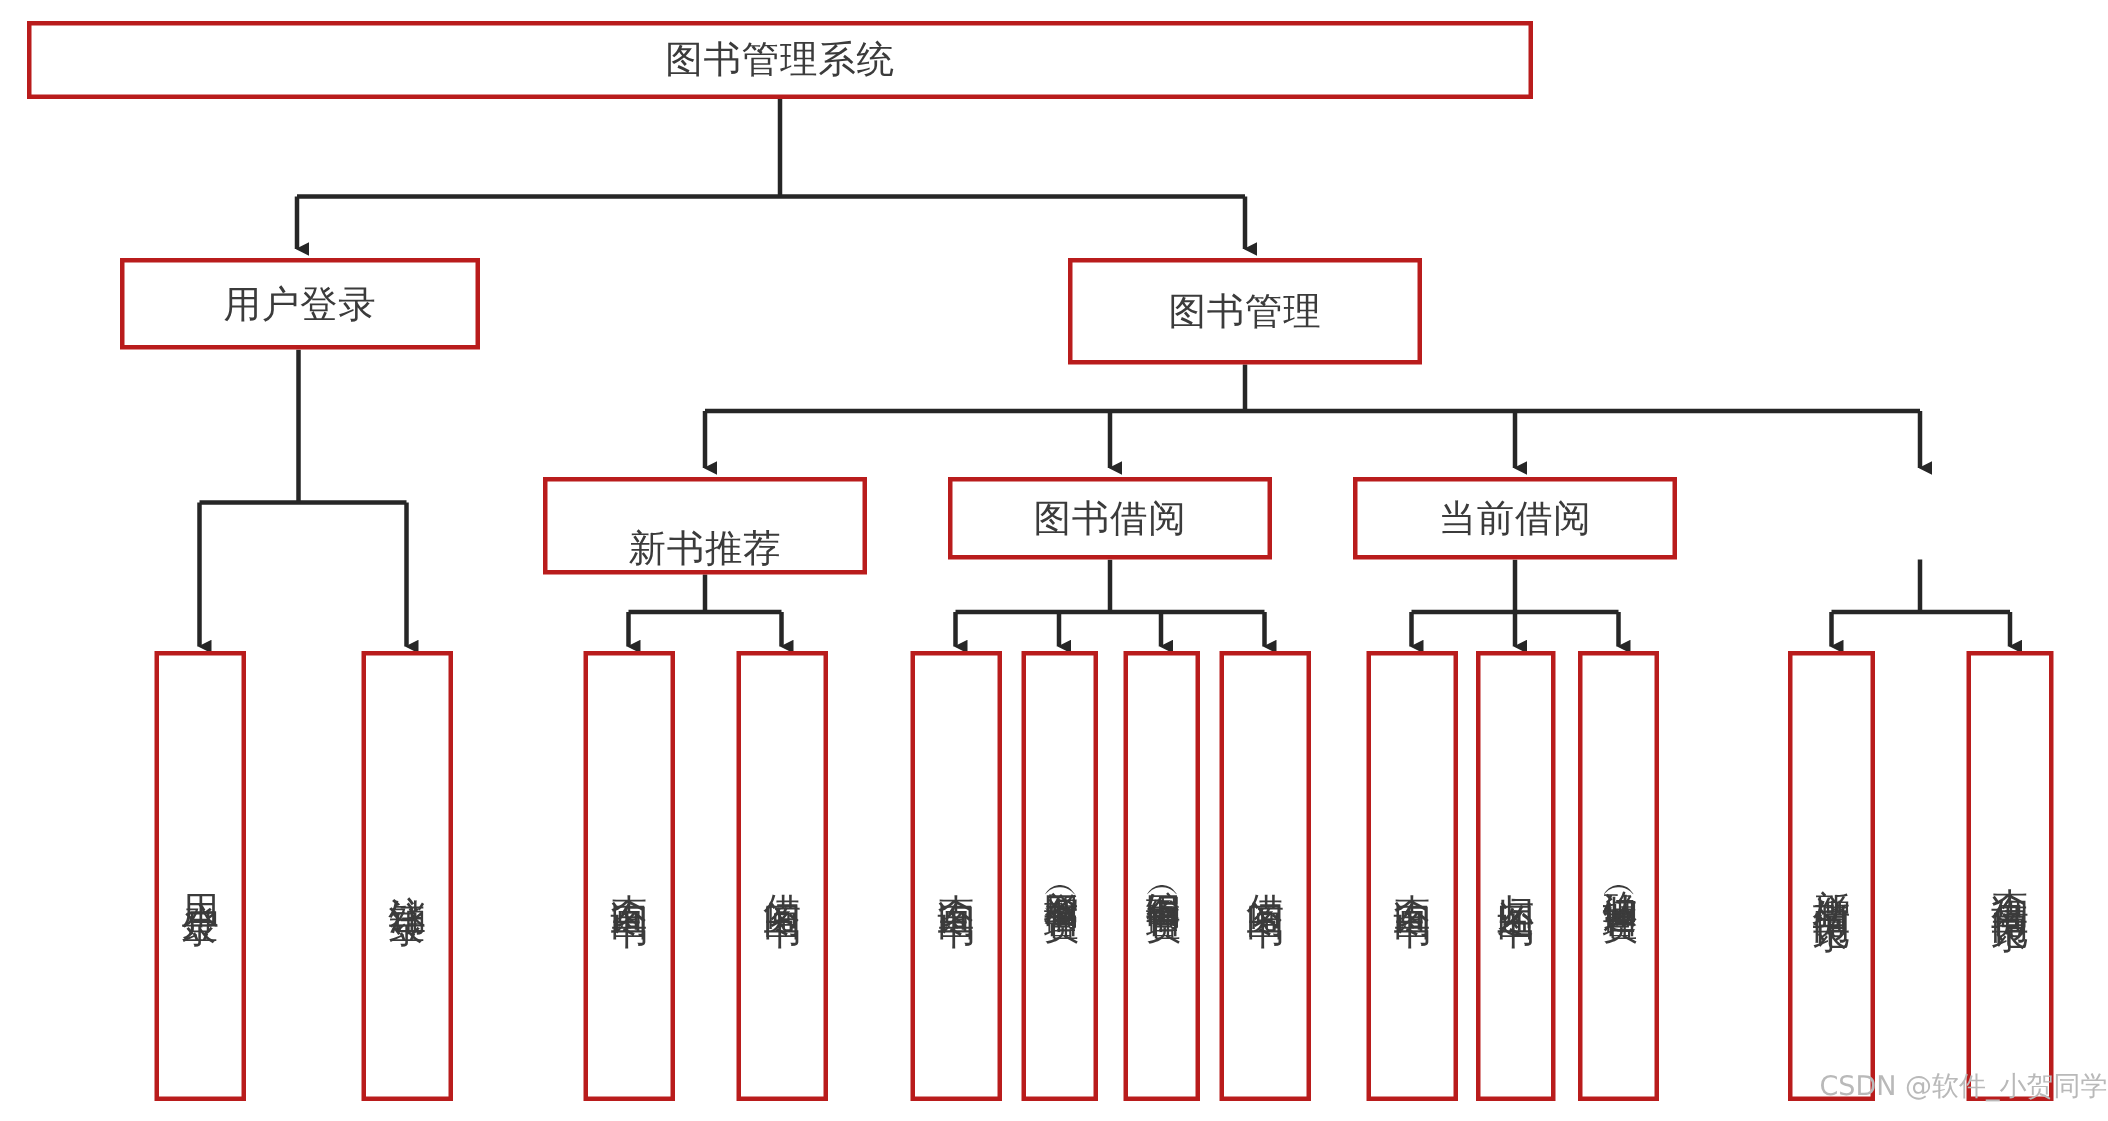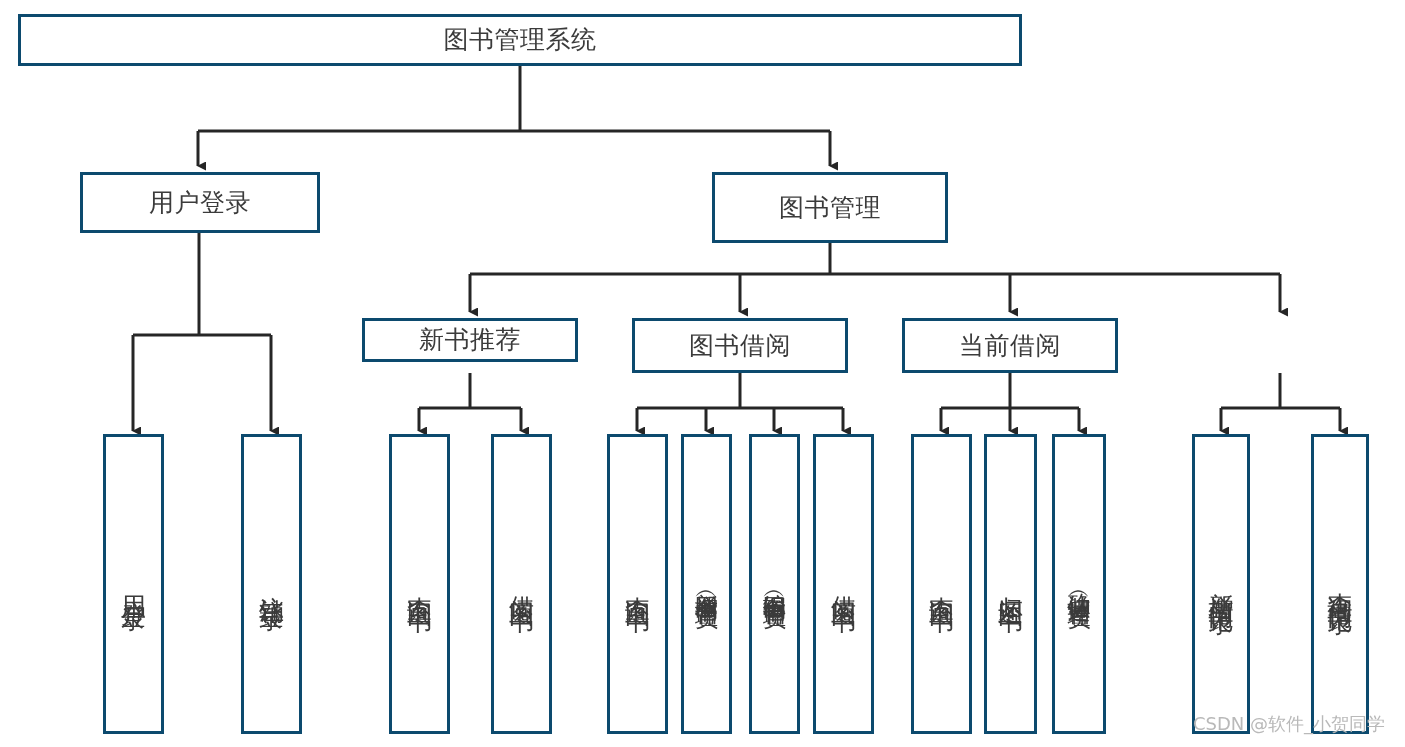--- a/index.html
+++ b/index.html
@@ -22,21 +22,21 @@
     position: absolute;
     left: 0;
     top: 0;
     width: 1405px;
     height: 747px;
   }
   .node {
     position: absolute;
     box-sizing: border-box;
     background: #ffffff;
-    border: 3px solid #0c4a6e;
+    border: 3px solid #b91c1c;
     display: flex;
     align-items: center;
     justify-content: center;
     color: #3b3b3b;
     z-index: 5;
   }
   .node .label {
     color: #3b3b3b;
     line-height: 1.18;
     text-align: center;
@@ -70,20 +70,21 @@
   }
   #watermark {
     position: absolute;
     left: 1193px;
     top: 712px;
     font-size: 18px;
     color: #b9b9b9;
     white-space: nowrap;
     z-index: 9;
     font-family: "DejaVu Sans", "Liberation Sans", sans-serif;
+    padding-left: 20px;
   }
 </style>
 </head>
 <body>
 
 <div id="diagram-root">
 
   <svg id="edge-layer" viewBox="0 0 1405 747" xmlns="http://www.w3.org/2000/svg">
     <defs>
       <marker id="arrowhead" markerWidth="9" markerHeight="9" refX="4.5" refY="8" orient="auto" markerUnits="userSpaceOnUse">
@@ -141,21 +142,21 @@
     <span class="label">图书管理系统</span>
   </div>
 
   <div class="node horiz" style="left:80px; top:172px; width:240px; height:61px;">
     <span class="label">用户登录</span>
   </div>
   <div class="node horiz" style="left:712px; top:172px; width:236px; height:71px;">
     <span class="label">图书管理</span>
   </div>
 
-  <div class="node horiz" style="left:362px; top:318px; width:216px; height:44px;">
+  <div class="node horiz" style="left:362px; top:318px; width:216px; height:65px;align-items:flex-end;">
     <span class="label">新书推荐</span>
   </div>
   <div class="node horiz" style="left:632px; top:318px; width:216px; height:55px;">
     <span class="label">图书借阅</span>
   </div>
   <div class="node horiz" style="left:902px; top:318px; width:216px; height:55px;">
     <span class="label">当前借阅</span>
   </div>
 
   <div class="node vert" style="left:103px; top:434px; width:61px; height:300px;">

